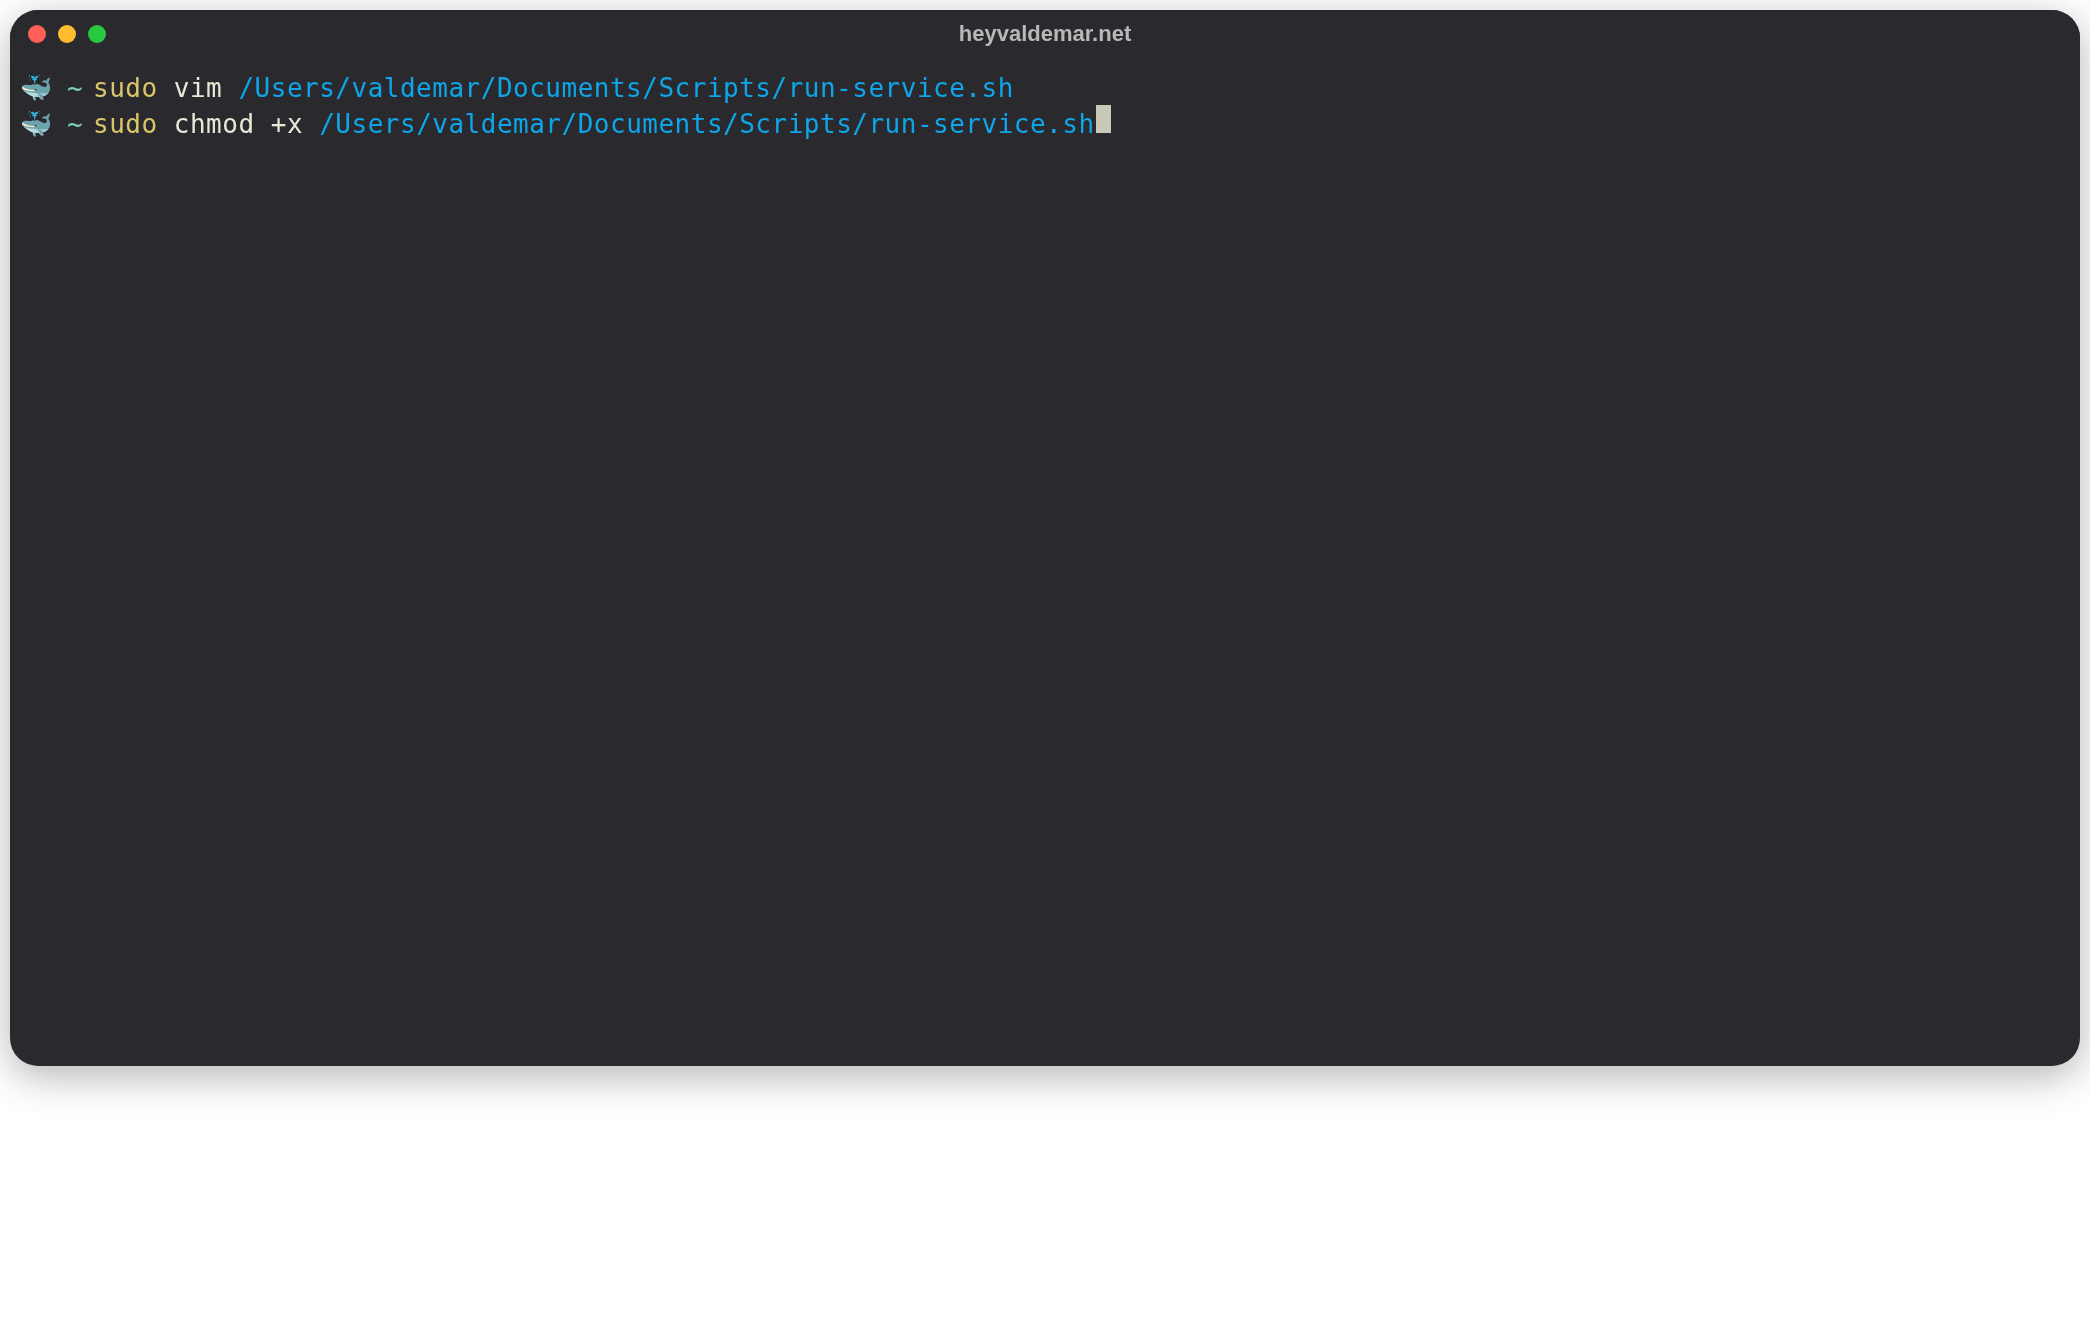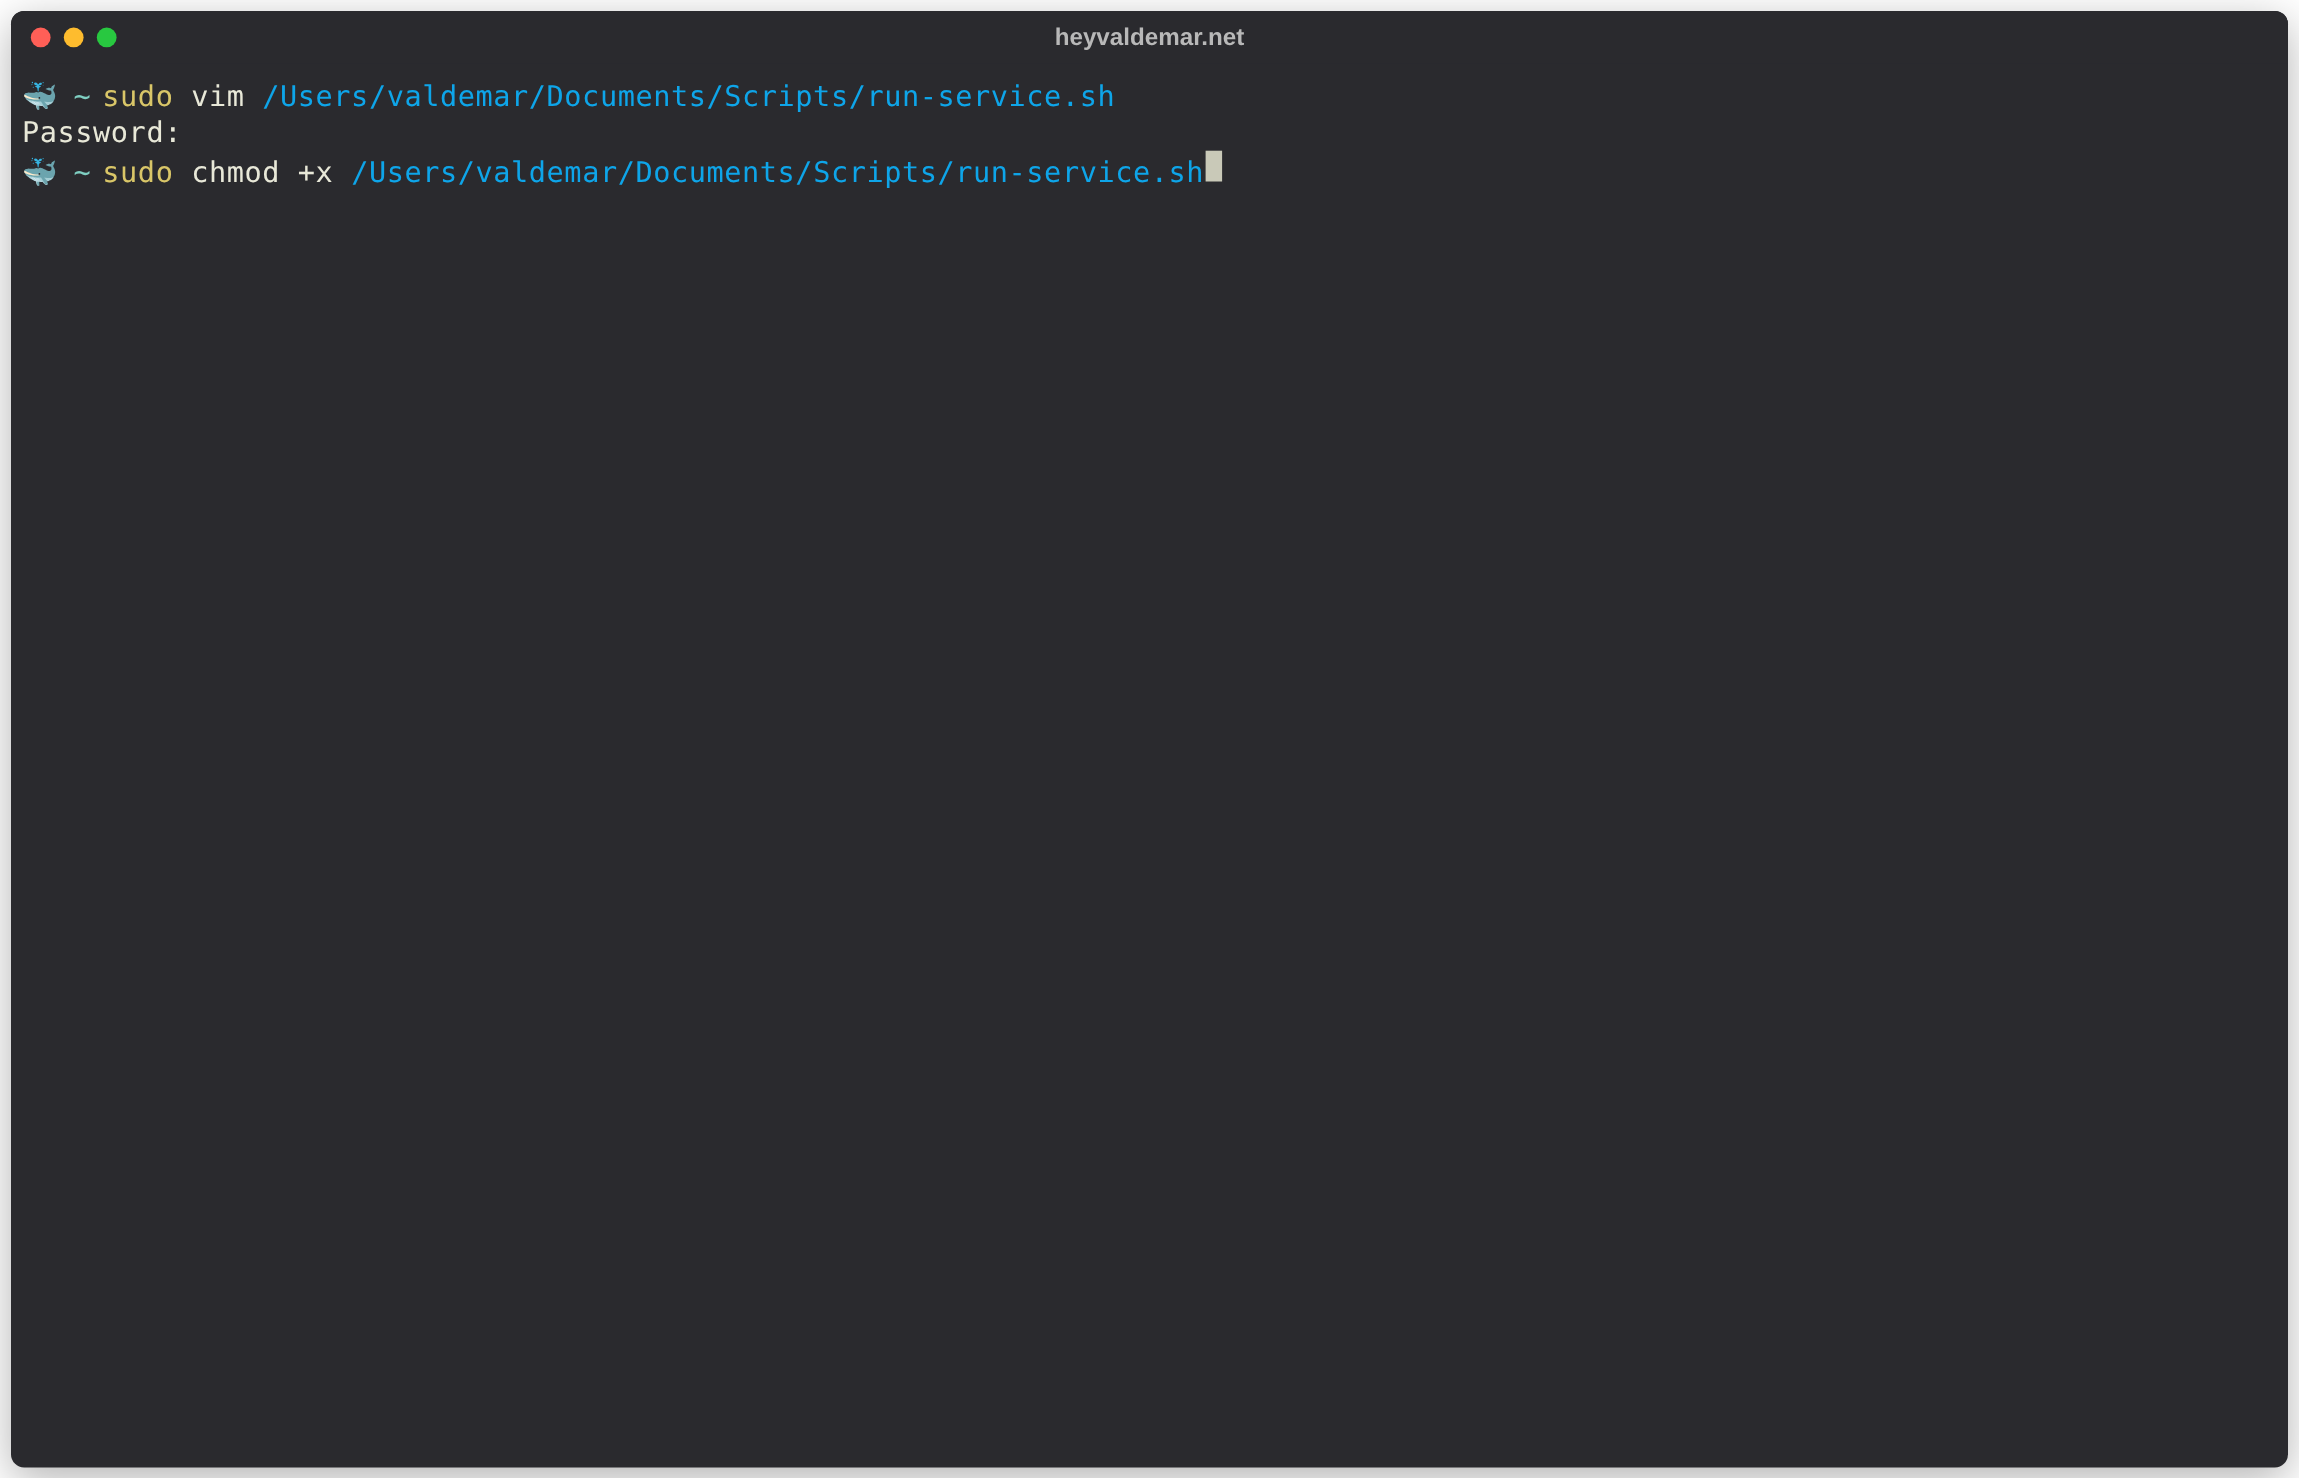--- a/index.html
+++ b/index.html
@@ -11,23 +11,23 @@
       background: #ffffff;
       display: flex;
       justify-content: center;
       align-items: flex-start;
       min-height: 100vh;
       padding: 10px;
       font-family: "SF Mono", Menlo, Monaco, Consolas, monospace;
     }
     .terminal-window {
       width: 2070px;
-      height: 1324px;
+      height: 1056px;
       background: #2a2a2e;
-      border-radius: 12px;
+      border-radius: 28px;
       overflow: hidden;
       box-shadow: 0 10px 40px rgba(0,0,0,0.3);
       display: flex;
       flex-direction: column;
     }
     .title-bar {
       height: 48px;
       background: #2a2a2e;
       display: flex;
       align-items: center;
@@ -121,23 +121,20 @@
   </div>
 
   <div class="terminal-body">
 
     <div class="term-line">
       <span class="prompt-icon">🐳</span>
       <span class="prompt-tilde">~</span>
       <span class="cmd-sudo">sudo</span><span class="sp"> </span><span class="cmd-name">vim</span><span class="sp"> </span><span class="cmd-path">/Users/valdemar/Documents/Scripts/run-service.sh</span>
     </div>
 
-    <div class="term-line">
-      <span class="output-text">Password:</span>
-    </div>
 
     <div class="term-line">
       <span class="prompt-icon">🐳</span>
       <span class="prompt-tilde">~</span>
       <span class="cmd-sudo">sudo</span><span class="sp"> </span><span class="cmd-name">chmod</span><span class="sp"> </span><span class="cmd-arg">+x</span><span class="sp"> </span><span class="cmd-path">/Users/valdemar/Documents/Scripts/run-service.sh</span><span class="cursor-block"></span>
     </div>
 
   </div>
 </div>
 

